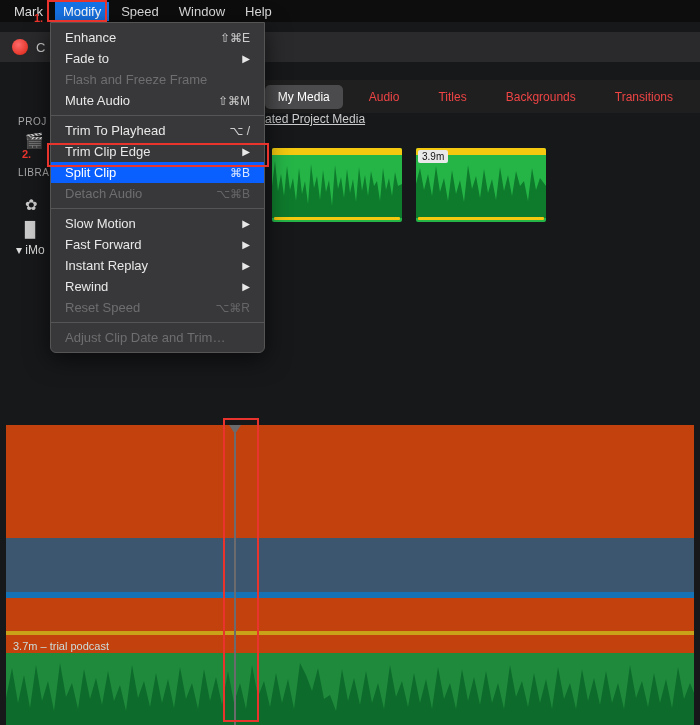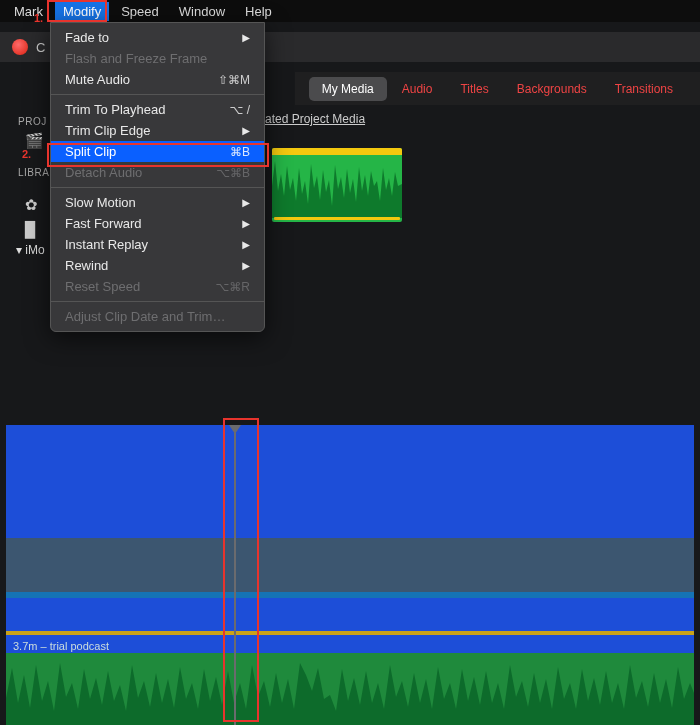--- a/index.html
+++ b/index.html
@@ -13,21 +13,21 @@
   
   .annot { position: absolute; border: 2px solid #e8342d; pointer-events: none; z-index: 50; }
   .annot-label { position: absolute; color: #e8342d; font-size: 11px; font-weight: bold; z-index: 51; }
 
   
   .toolbar { margin-top: 10px; height: 30px; background: #2a2a2c; display: flex; align-items: center; padding-left: 12px; gap: 8px; position: relative; }
   .rec-dot { width: 16px; height: 16px; border-radius: 50%; background: radial-gradient(circle at 40% 35%, #ff6a6a, #d21); }
   .rec-lbl { font-size: 13px; color: #ccc; }
 
   
-  .tabs { position: absolute; top: 72px; right: 0; height: 33px; background: #1f1f20; display: flex; align-items: center; padding: 0 14px; gap: 2px; font-size: 12px; }
+  .tabs { position: absolute; top: 80px; right: 0; height: 33px; background: #1f1f20; display: flex; align-items: center; padding: 0 14px; gap: 13px; font-size: 12px; }
   .tabs .seg { padding: 5px 13px; border-radius: 5px; color: #ef4444; cursor: pointer; }
   .tabs .seg.active { background: #4b4b4d; color: #fff; }
 
   
   .side-lbl { position: absolute; left: 18px; font-size: 10px; color: #aaa; letter-spacing: .5px; }
   .side-ico { position: absolute; left: 25px; color: #ccc; font-size: 15px; }
   .side-tree { position: absolute; left: 16px; font-size: 12px; color: #ddd; }
 
   
   .media-hdr { position: absolute; top: 112px; left: 265px; font-size: 12px; color: #ccc; text-decoration: underline; }
@@ -43,21 +43,21 @@
   
   .menu { position: absolute; top: 22px; left: 50px; width: 215px; background: #38383a; border: 1px solid #555; box-shadow: 0 6px 24px rgba(0,0,0,.6); font-size: 13px; padding: 4px 0; z-index: 40; border-radius: 0 0 6px 6px; }
   .menu .row { display: flex; align-items: center; justify-content: space-between; padding: 3px 14px; cursor: default; color: #e8e8e8; position: relative; }
   .menu .row.dis { color: #6e6e70; }
   .menu .row.sel { background: #0a60ff; color: #fff; }
   .menu .sc { font-size: 12px; color: inherit; opacity: .85; }
   .menu .arw { font-size: 10px; }
   .menu hr { border: none; border-top: 1px solid #555; margin: 4px 0; }
 
   
-  .timeline { position: absolute; top: 425px; left: 6px; right: 6px; bottom: 0; background: #1d4ed8; }
+  .timeline { position: absolute; top: 425px; left: 6px; right: 6px; bottom: 0; background: #c2410c; }
   .tl-track1 { position: absolute; top: 113px; left: 0; right: 0; height: 60px; background: linear-gradient(#3c5670, #3c5670); }
   .tl-track1::after { content: ""; position: absolute; left: 0; right: 0; bottom: 0; height: 6px; background: #1573b5; }
   .tl-yel { position: absolute; top: 206px; left: 0; right: 0; height: 4px; background: #c9a21a; }
   .tl-clip-lbl { position: absolute; top: 215px; left: 7px; font-size: 11px; color: #cdd; }
   .tl-wave { position: absolute; top: 228px; left: 0; right: 0; height: 72px; background: #1f8a3c; }
   .tl-wave svg { width: 100%; height: 100%; display: block; }
   .tl-playhead { position: absolute; top: 0; bottom: 0; width: 2px; background: #6b6b6e; left: 228px; }
   .tl-playhead::before { content: ""; position: absolute; top: 0; left: -5px; width: 0; height: 0; border-left: 6px solid transparent; border-right: 6px solid transparent; border-top: 9px solid #6b6b6e; }
 
 </style>
@@ -98,23 +98,35 @@
 <div class="media-hdr">ated Project Media</div>
 
 <div class="thumbs">
   <div class="thumb">
     <div class="topbar"></div>
     <svg viewBox="0 0 130 62" preserveAspectRatio="none">
       <path fill="#0e7a2c" d="M0,62 L0,30 L3,5 L6,35 L9,18 L12,40 L15,10 L18,34 L21,22 L24,45 L27,12 L30,38 L33,25 L36,48 L39,8 L42,32 L45,20 L48,44 L51,14 L54,36 L57,24 L60,50 L63,9 L66,33 L69,21 L72,42 L75,13 L78,37 L81,23 L84,46 L87,11 L90,35 L93,19 L96,40 L99,15 L102,30 L105,25 L108,45 L111,12 L114,34 L117,22 L120,40 L123,16 L126,30 L130,28 L130,62 Z"></path>
     </svg>
     <div class="botbar"></div>
   </div>
+  <div class="thumb">
+    <div class="badge">3.9m</div>
+    <div class="topbar"></div>
+    <svg viewBox="0 0 130 62" preserveAspectRatio="none">
+      <path fill="#0e7a2c" d="M0,62 L0,28 L4,12 L8,34 L12,18 L16,40 L20,10 L24,36 L28,22 L32,45 L36,14 L40,38 L44,24 L48,46 L52,9 L56,33 L60,20 L64,42 L68,13 L72,37 L76,23 L80,44 L84,11 L88,35 L92,19 L96,40 L100,15 L104,30 L108,25 L112,45 L116,12 L120,34 L124,22 L130,30 L130,62 Z"></path>
+    </svg>
+    <div class="botbar"></div>
+  </div>
 </div>
 
 <div class="menu">
+  <div class="row">
+      <span>Enhance</span>
+      <span class="sc">⇧⌘E</span>
+    </div>
   <div class="row">
       <span>Fade to</span>
       <span class="arw">▶</span>
     </div>
   <div class="row dis">
       <span>Flash and Freeze Frame</span>
     </div>
   <div class="row">
       <span>Mute Audio</span>
       <span class="sc">⇧⌘M</span>

